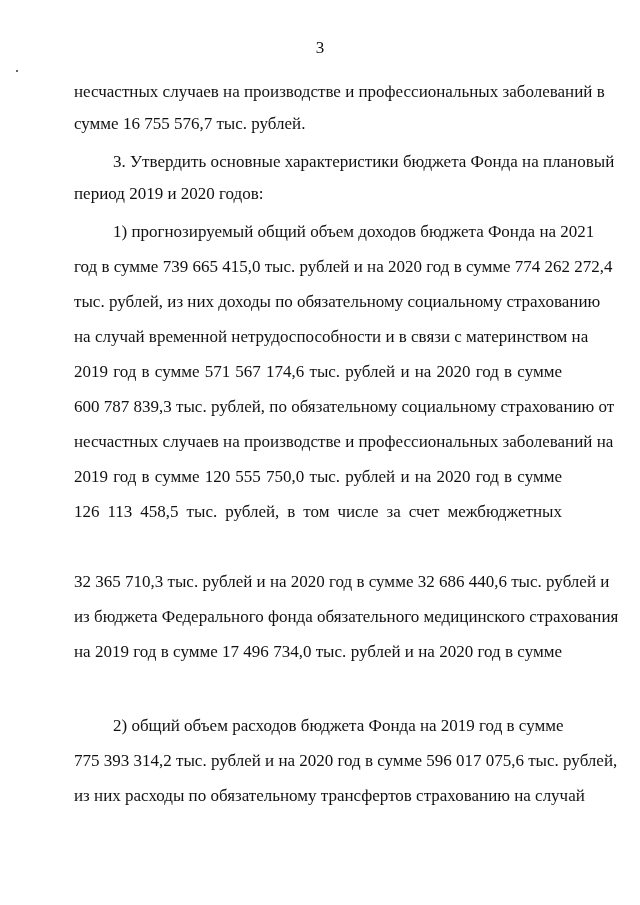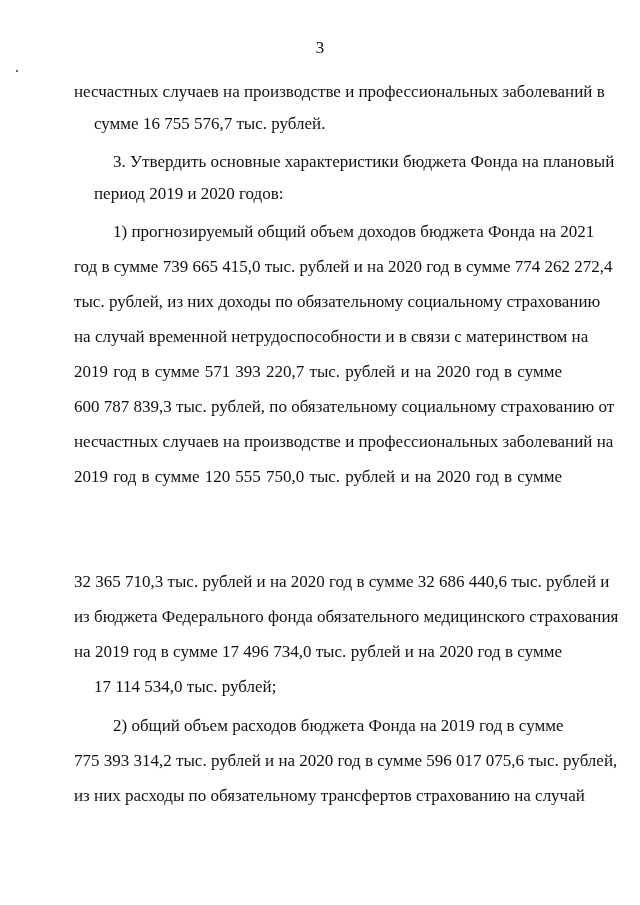--- a/index.html
+++ b/index.html
@@ -5,44 +5,44 @@
   html, body { margin: 0; padding: 0; background: #ffffff; }
   body { width: 640px; height: 905px; position: relative; overflow: hidden;
          font-family: "Liberation Serif", "DejaVu Serif", serif; color: #111; }
   .page { position: absolute; left: 0; top: 0; width: 640px; height: 905px; background: #fff; }
   .page-number { position: absolute; top: 38px; left: 0; width: 640px; text-align: center;
                  font-size: 17px; }
   .speck { position: absolute; left: 16px; top: 70px; width: 2px; height: 2px; background: #333; border-radius: 1px; }
   .line { position: absolute; left: 74px; width: 488px; font-size: 17px; line-height: 20px;
           white-space: nowrap; text-align: justify; text-align-last: justify; }
   .line.indent { left: 113px; width: 449px; }
-  .line.last { text-align-last: left; margin-left: 20px; }
+  .line.last { text-align-last: left; }
 </style>
 </head>
 <body>
 
 <div class="page">
   <div class="page-number">3</div>
   <div class="speck"></div>
 
   <div class="line" style="top:82px">несчастных случаев на производстве и профессиональных заболеваний в</div>
   <div class="line last" style="top:114px">сумме 16 755 576,7 тыс. рублей.</div>
 
   <div class="line indent" style="top:152px">3. Утвердить основные характеристики бюджета Фонда на плановый</div>
   <div class="line last" style="top:184px">период 2019 и  2020 годов:</div>
 
   <div class="line indent" style="top:222px">1) прогнозируемый общий объем доходов бюджета Фонда на 2021</div>
   <div class="line" style="top:257px">год в сумме 739 665 415,0 тыс. рублей и на 2020 год в сумме 774 262 272,4</div>
   <div class="line" style="top:292px">тыс. рублей, из них доходы по обязательному социальному страхованию</div>
   <div class="line" style="top:327px">на случай временной нетрудоспособности и в связи с материнством на</div>
-  <div class="line" style="top:362px">2019 год в сумме 571 393 220,7 тыс. рублей и на 2020 год в сумме</div>
+  <div class="line" style="top:362px">2019 год в сумме 571 567 174,6 тыс. рублей и на 2020 год в сумме</div>
   <div class="line" style="top:397px">600 787 839,3 тыс. рублей, по обязательному социальному страхованию от</div>
   <div class="line" style="top:432px">несчастных случаев на производстве и профессиональных заболеваний на</div>
   <div class="line" style="top:467px">2019 год в сумме 120 555 750,0 тыс. рублей и на 2020 год в сумме</div>
+  <div class="line" style="top:502px">126 113 458,5 тыс. рублей, в том числе за счет межбюджетных</div>
   <div class="line" style="top:572px">32 365 710,3 тыс. рублей и на 2020 год в сумме 32 686 440,6 тыс. рублей и</div>
   <div class="line" style="top:607px">из бюджета Федерального фонда обязательного медицинского страхования</div>
   <div class="line" style="top:642px">на 2019 год в сумме 17 496 734,0 тыс. рублей и на 2020 год в сумме</div>
-  <div class="line last" style="top:677px">17 114 534,0 тыс. рублей;</div>
 
   <div class="line indent" style="top:716px">2) общий объем расходов бюджета Фонда на 2019 год в сумме</div>
   <div class="line" style="top:751px">775 393 314,2 тыс. рублей и на 2020 год в сумме 596 017 075,6 тыс. рублей,</div>
   <div class="line" style="top:786px">из них расходы по обязательному трансфертов страхованию на случай</div>
 </div>
 
 </body></html>

